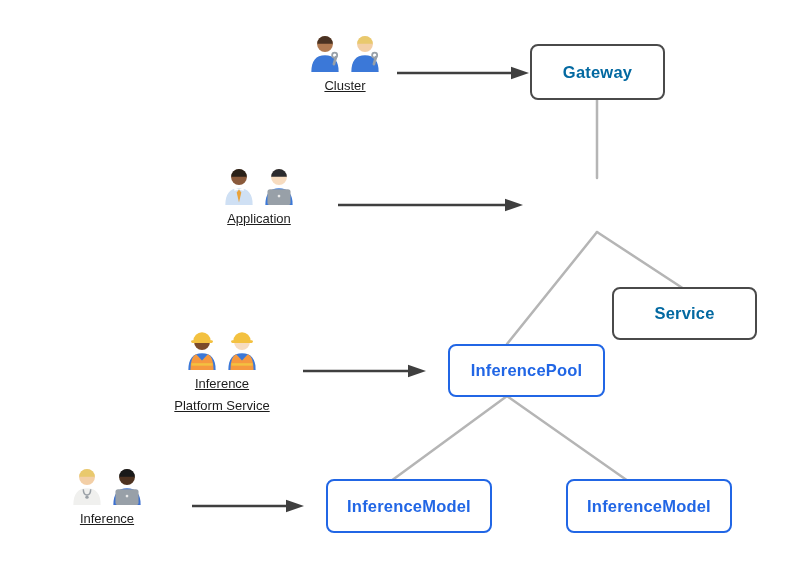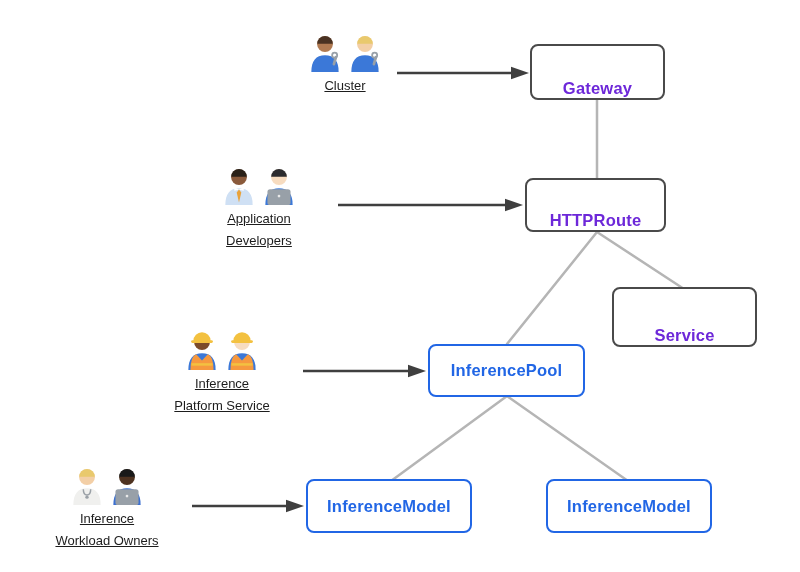--- a/index.html
+++ b/index.html
@@ -6,22 +6,22 @@
   .canvas{
     position:relative;width:800px;height:572px;background:#ffffff;
     font-family:"Liberation Sans",sans-serif;overflow:hidden;
   }
   .wires{position:absolute;left:0;top:0;width:800px;height:572px;}
   .node{
     position:absolute;display:flex;align-items:center;justify-content:center;
     background:#ffffff;border-radius:8px;box-sizing:border-box;
     font-weight:700;font-size:16.5px;letter-spacing:.2px;
   }
-  .node.core{border:2.5px solid #4a4a4a;color:#6d28d9;align-items:flex-end;}
-  .node.inference{border:2.5px solid #2166e5;color:#2166e5;}
+  .node.core{border:2.5px solid #4a4a4a;color:#0369a1;}
+  .node.inference{border:2.5px solid #2166e5;color:#2166e5;margin-left:20px;}
   .persona{position:absolute;text-align:center;color:#1d1d1d;}
   .persona .icons{display:flex;justify-content:center;gap:2px;margin-bottom:3px;}
   .picon{width:38px;height:42px;display:block;}
   .persona .pline{font-size:13px;line-height:22px;text-decoration:underline;}
   .defs-holder{position:absolute;width:0;height:0;overflow:hidden;}
 </style>
 </head>
 <body>
 
 <svg class="defs-holder" aria-hidden="true">
@@ -86,24 +86,21 @@
     </g>
     <g>
       <line x1="192" y1="506" x2="287" y2="506" stroke="#3f3f3f" stroke-width="2.3"></line>
       <polygon points="304,506 286,499.8 286,512.2" fill="#3f3f3f"></polygon>
     </g>
   </svg>
 
   <div class="node core" style="left:530px;top:44px;width:135px;height:56px;">
     <span>Gateway</span>
   </div>
-  <div class="node core" style="left:525px;top:178px;width:141px;height:54px;">
-    <span>HTTPRoute</span>
-  </div>
-  <div class="node core" style="left:612px;top:287px;width:145px;height:60px;">
+  <div class="node core" style="left:612px;top:287px;width:145px;height:53px;">
     <span>Service</span>
   </div>
   <div class="node inference" style="left:428px;top:344px;width:157px;height:53px;">
     <span>InferencePool</span>
   </div>
   <div class="node inference" style="left:306px;top:479px;width:166px;height:54px;">
     <span>InferenceModel</span>
   </div>
   <div class="node inference" style="left:546px;top:479px;width:166px;height:54px;">
     <span>InferenceModel</span>
@@ -136,21 +133,20 @@
           <use href="#p-hair"></use>
       </svg>
       <svg class="picon" viewBox="0 0 36 40" style="--skin:#f7dcc0;--hair:#2b2b2e;--shirt:#3b78d8">
         <use href="#p-body"></use>
           <use href="#p-head"></use>
           <use href="#p-hair"></use>
           <use href="#p-laptop"></use>
       </svg>
     </div>
     <div class="pline">Application</div>
-    <div class="pline">Developers</div>
   </div>
 
   <div class="persona" style="left:147px;top:328px;width:150px;">
     <div class="icons">
       <svg class="picon" viewBox="0 0 36 40" style="--skin:#7c4b2a;--hair:#3a2a1e;--shirt:#3b78d8">
         <use href="#p-body"></use>
           <use href="#p-vest"></use>
           <use href="#p-head"></use>
           <use href="#p-hat"></use>
       </svg>
@@ -174,16 +170,15 @@
           <use href="#p-hair"></use>
       </svg>
       <svg class="picon" viewBox="0 0 36 40" style="--skin:#4e3220;--hair:#191919;--shirt:#3b6fd0">
         <use href="#p-body"></use>
           <use href="#p-head"></use>
           <use href="#p-hair"></use>
           <use href="#p-laptop"></use>
       </svg>
     </div>
     <div class="pline">Inference</div>
-    <div class="pline">Workload Owners</div>
   </div>
 
 </div>
 
 </body></html>

